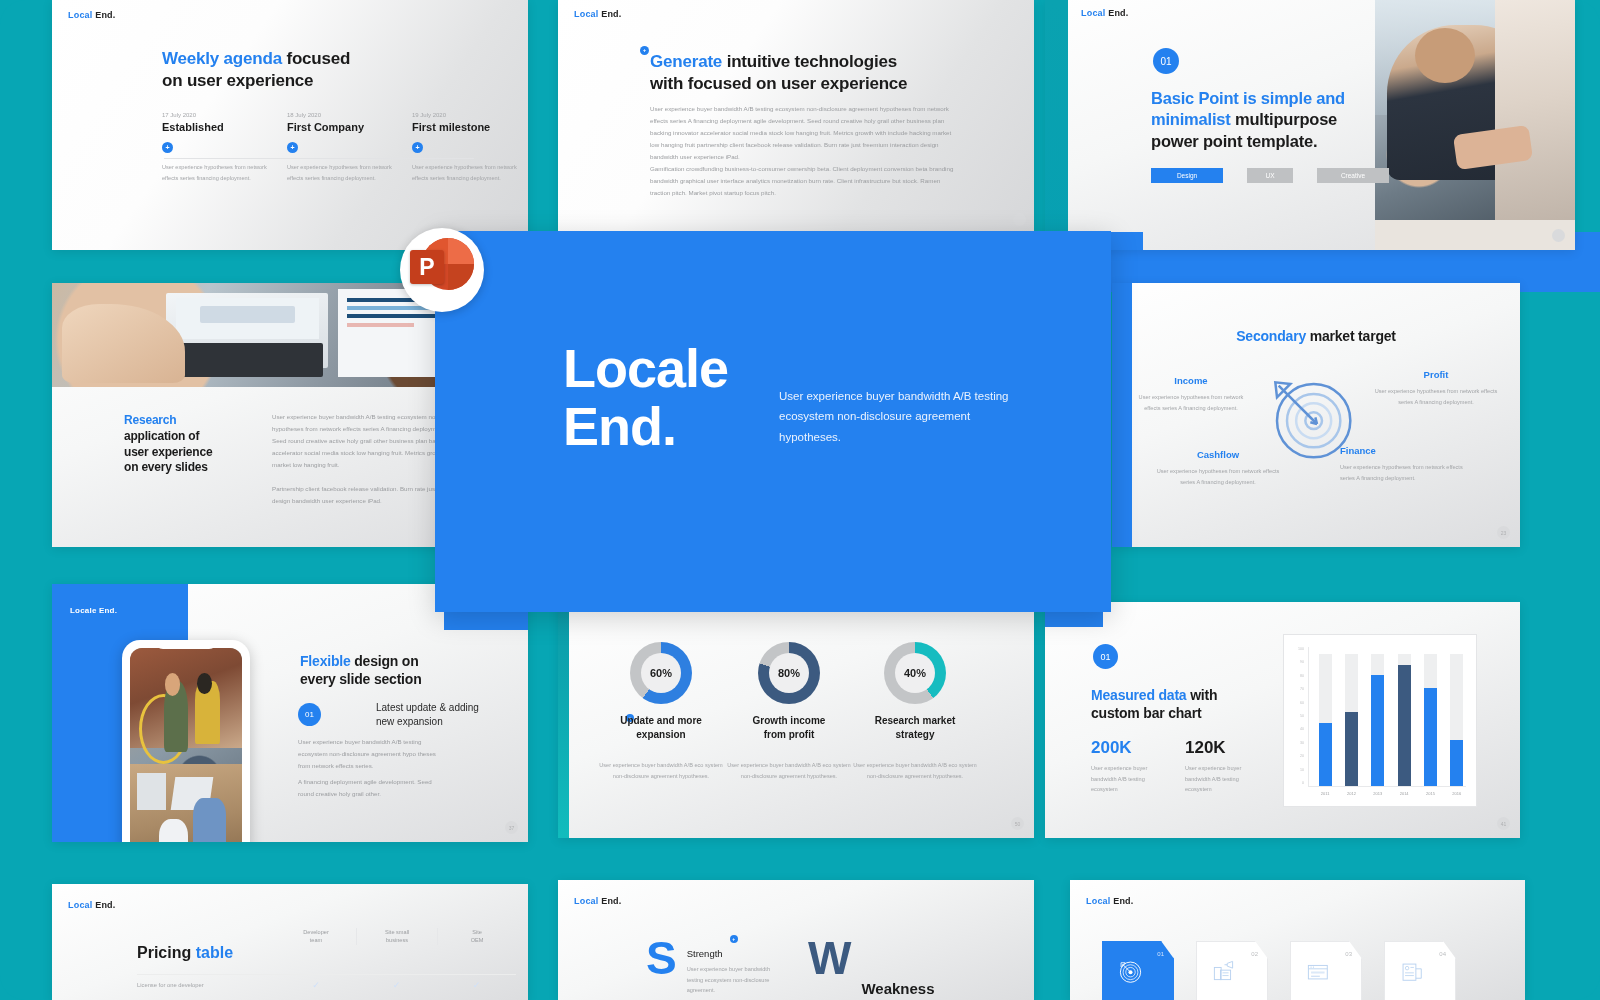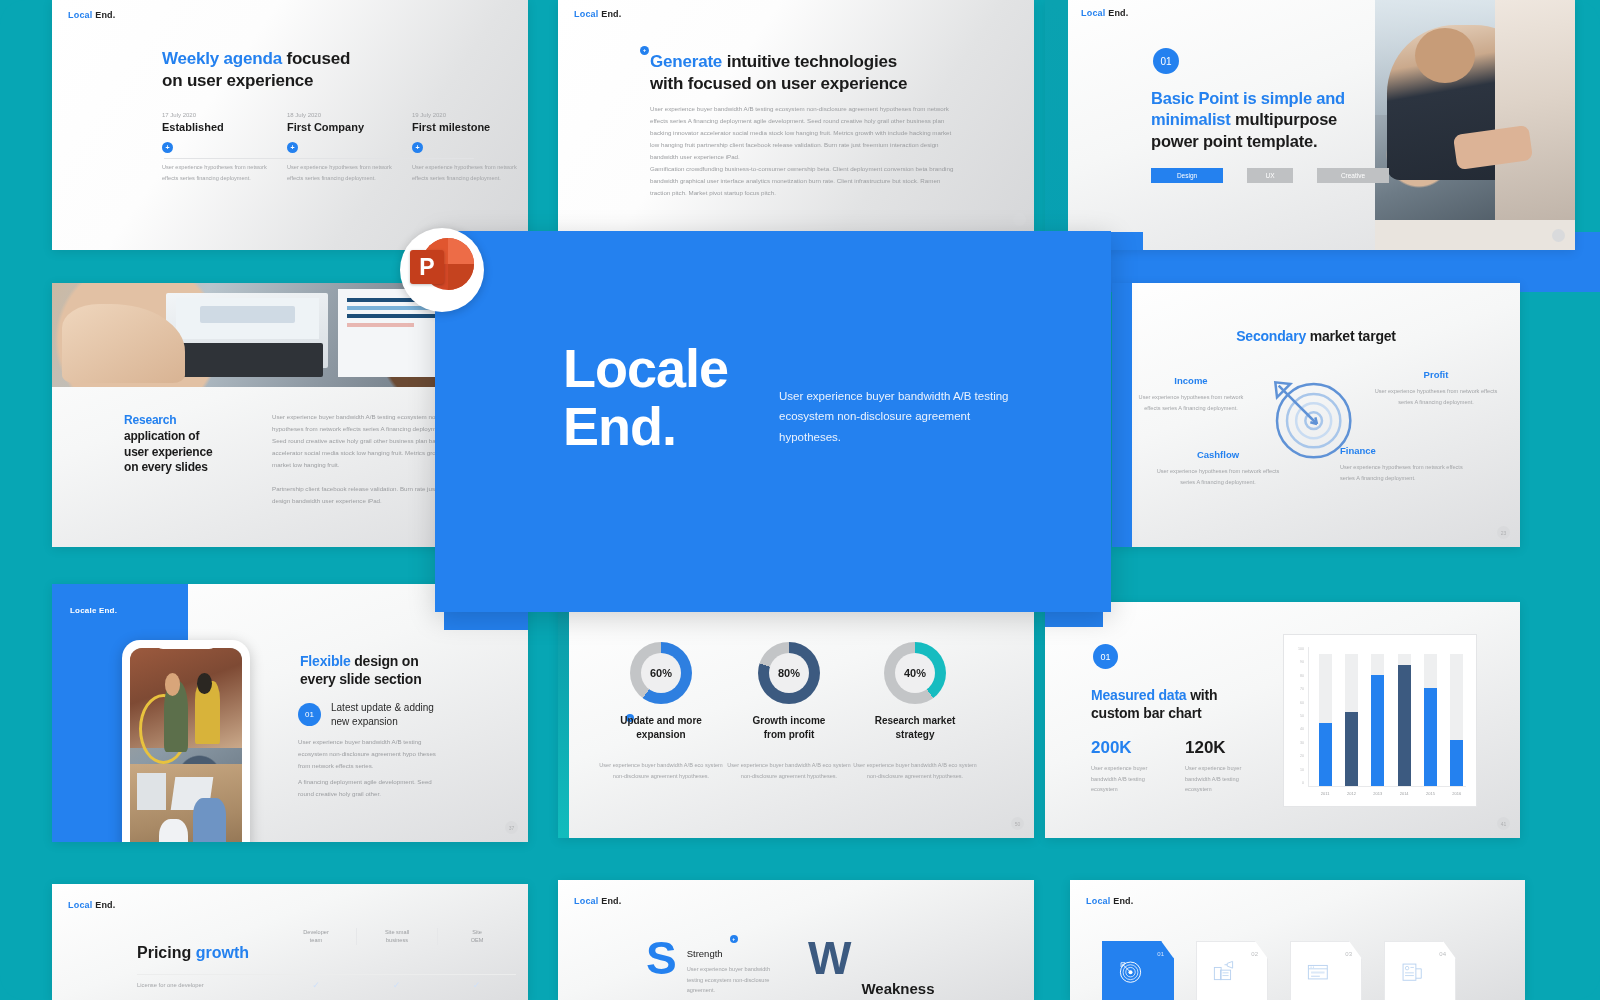--- a/index.html
+++ b/index.html
@@ -336,21 +336,21 @@
 
     <div class="title-md" style="position:absolute;left:248px;top:68px;width:210px;font-size:14px;">
       <span class="h-blue">Flexible</span><span class="h-dark"> design on</span><br>
       <span class="h-dark">every slide section</span>
     </div>
 
     <div style="position:absolute;left:246px;top:117px;display:flex;align-items:center;gap:10px;">
       <div class="num-circle" style="width:23px;height:23px;font-size:8px;">
         <span>01</span>
       </div>
-      <div style="font-size:10px;color:#2a2a2a;line-height:1.36;">
+      <div style="font-size:10px;color:#2a2a2a;line-height:1.36;margin-left:45px;">
         <span>Latest update &amp; adding</span><br>
         <span>new expansion</span>
       </div>
     </div>
 
     <div class="body-txt" style="position:absolute;left:246px;top:152px;width:150px;">User experience buyer bandwidth A/B testing ecosystem non-disclosure agreement hypo theses from  network effects series.</div>
     <div class="body-txt" style="position:absolute;left:246px;top:192px;width:150px;">A financing deployment agile development. Seed round creative holy grail other.</div>
     <div class="page-num">37</div>
   </div>
 
@@ -471,21 +471,21 @@
   </div>
 
   <div class="slide" style="left:52px;top:884px;width:476px;height:116px;">
     <div class="grad-bg2"></div>
     <div class="logo" style="left:16px;top:16px;">
       <span class="b">Local</span>
       <span class="d">End.</span>
     </div>
 
     <div style="position:absolute;left:85px;top:60px;font-size:16px;font-weight:700;">
-      <span class="h-dark">Pricing </span><span class="h-blue">growth</span>
+      <span class="h-dark">Pricing </span><span class="h-blue">table</span>
     </div>
 
     <div style="position:absolute;left:224px;top:44px;width:240px;display:flex;">
       <div class="pricing-col" style="width:80px;">
         <span>Developer</span><br>
         <span>team</span>
       </div>
       <div style="width:1px;background:#e6e7e9;"></div>
       <div class="pricing-col" style="width:80px;">
         <span>Site small</span><br>

